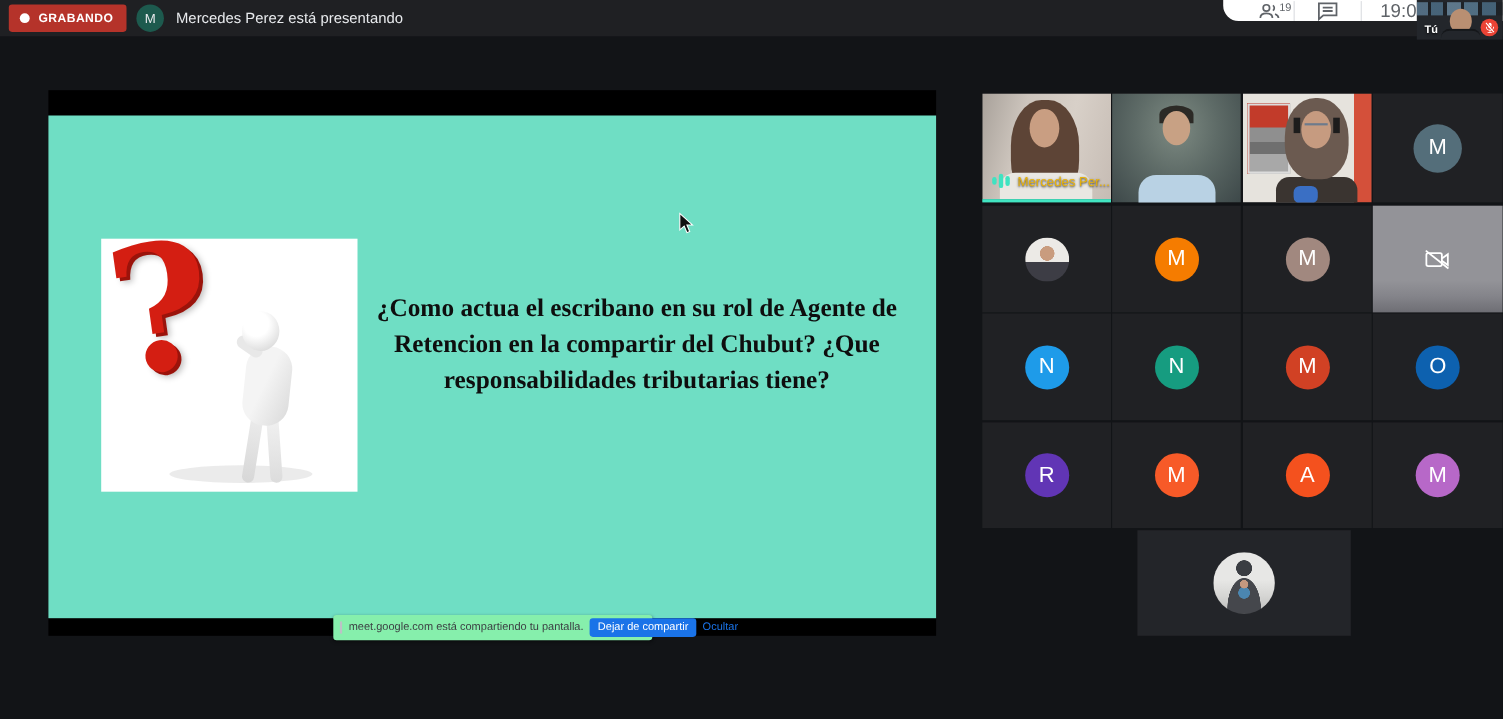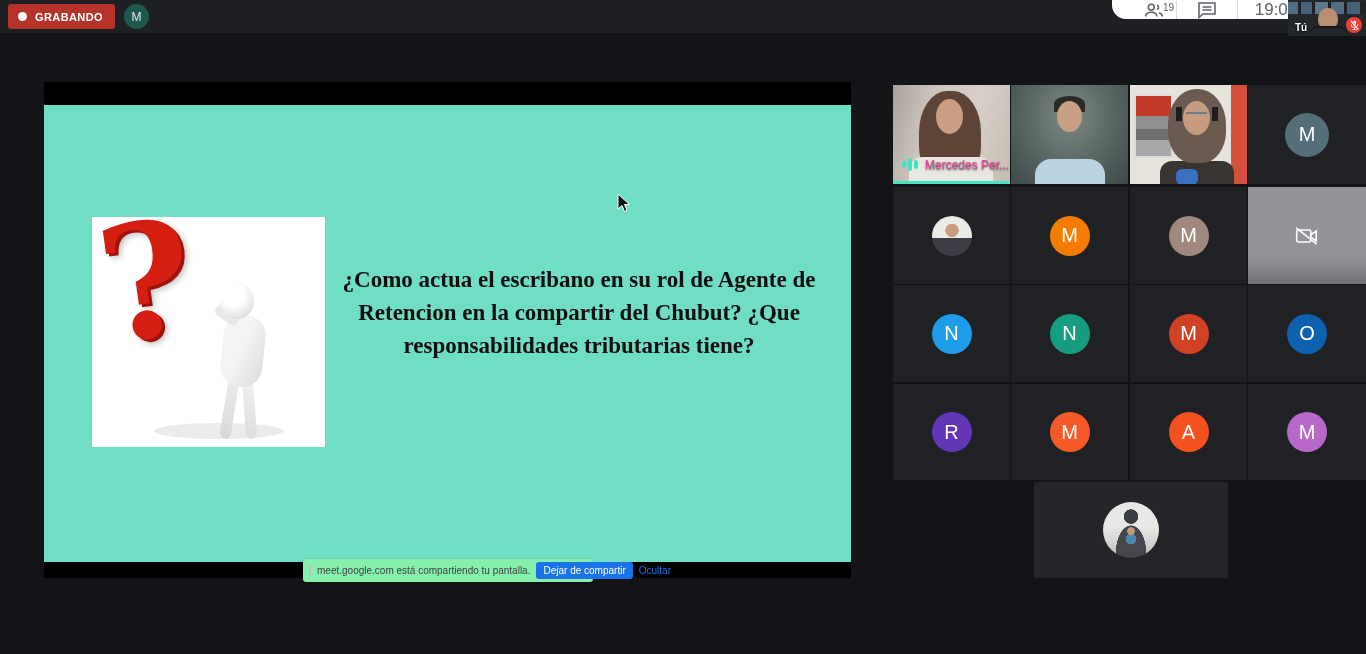--- a/index.html
+++ b/index.html
@@ -45,21 +45,21 @@
   #share-bar { position:absolute; left:303px; top:559px; width:290px; height:23px; background:#86efac; border-radius:3px; box-shadow:0 1px 3px rgba(0,0,0,.4); display:flex; align-items:center; padding:0 6px; gap:6px; }
   #share-handle { width:6px; height:11px; border-left:1px solid #bdc1c6; border-right:1px solid #bdc1c6; }
   #share-msg { font-size:10px; color:#3c4043; white-space:nowrap; }
   #share-stop { background:#1a73e8; color:#fff; border:none; border-radius:3px; font-size:10px; font-family:inherit; padding:3px 7px; white-space:nowrap; cursor:pointer; }
   #share-hide { font-size:10px; color:#1a73e8; white-space:nowrap; cursor:pointer; }
 
   
   #grid { position:absolute; left:893px; top:85px; width:473px; height:493px; }
   .tile { position:absolute; background:#202124; overflow:hidden; cursor:pointer; }
   .avatar-circle { position:absolute; left:50%; top:50%; transform:translate(-50%,-50%); width:40px; height:40px; border-radius:50%; display:flex; align-items:center; justify-content:center; color:#fff; font-size:20px; }
-  .name-label { position:absolute; left:32px; bottom:9px; color:#ec4899; font-size:12px; text-shadow:0 1px 2px rgba(0,0,0,.9); white-space:nowrap;margin-top:21px; }
+  .name-label { position:absolute; left:32px; bottom:9px; color:#eab308; font-size:12px; text-shadow:0 1px 2px rgba(0,0,0,.9); white-space:nowrap;margin-top:21px; }
   .audio-ind { position:absolute; left:9px; bottom:9px; width:17px; height:15px; display:flex; align-items:center; gap:2px; }
   .audio-ind i { display:block; width:4px; border-radius:2px; background:#3fe3c1; }
   .camera-off-tile { background:linear-gradient(#939398 0 70%, #84848a 85%, #6e6e74 100%); }
 
   
   .scene { position:absolute; inset:0; }
   .scene-mercedes { background:linear-gradient(105deg,#a8a19a 0,#cdc5bd 30%,#d8d0c8 62%,#c6bcb4 100%); }
   .scene-mercedes .hair { position:absolute; left:26px; top:6px; width:62px; height:92px; border-radius:45% 45% 40% 40%; background:#5d4436; }
   .scene-mercedes .face { position:absolute; left:43px; top:14px; width:27px; height:35px; border-radius:50%; background:#c99e82; }
   .scene-mercedes .torso { position:absolute; left:16px; top:72px; width:84px; height:30px; border-radius:14px 14px 0 0; background:#e9e7e2; }
@@ -85,20 +85,21 @@
 <body>
 
 <div id="top-bar">
   <div id="rec-pill">
     <div id="rec-dot"></div>
     <span>GRABANDO</span>
   </div>
   <div id="presenter-avatar">
     <span>M</span>
   </div>
+  <div id="presenter-status">Mercedes Perez está presentando</div>
 
   <div id="top-right-pill">
     <div id="participants-btn" class="pill-item">
       <svg width="22" height="18" viewBox="0 0 24 18">
         <g fill="none" stroke="#5f6368" stroke-width="1.7">
           <circle cx="9" cy="6" r="3.2"></circle>
           <path d="M3 16c0-3 2.7-4.6 6-4.6s6 1.6 6 4.6"></path>
           <path d="M15.5 3.4a3.2 3.2 0 0 1 0 5.2M17.6 11.9c2 .8 3.4 2.2 3.4 4.1"></path>
         </g>
       </svg>

